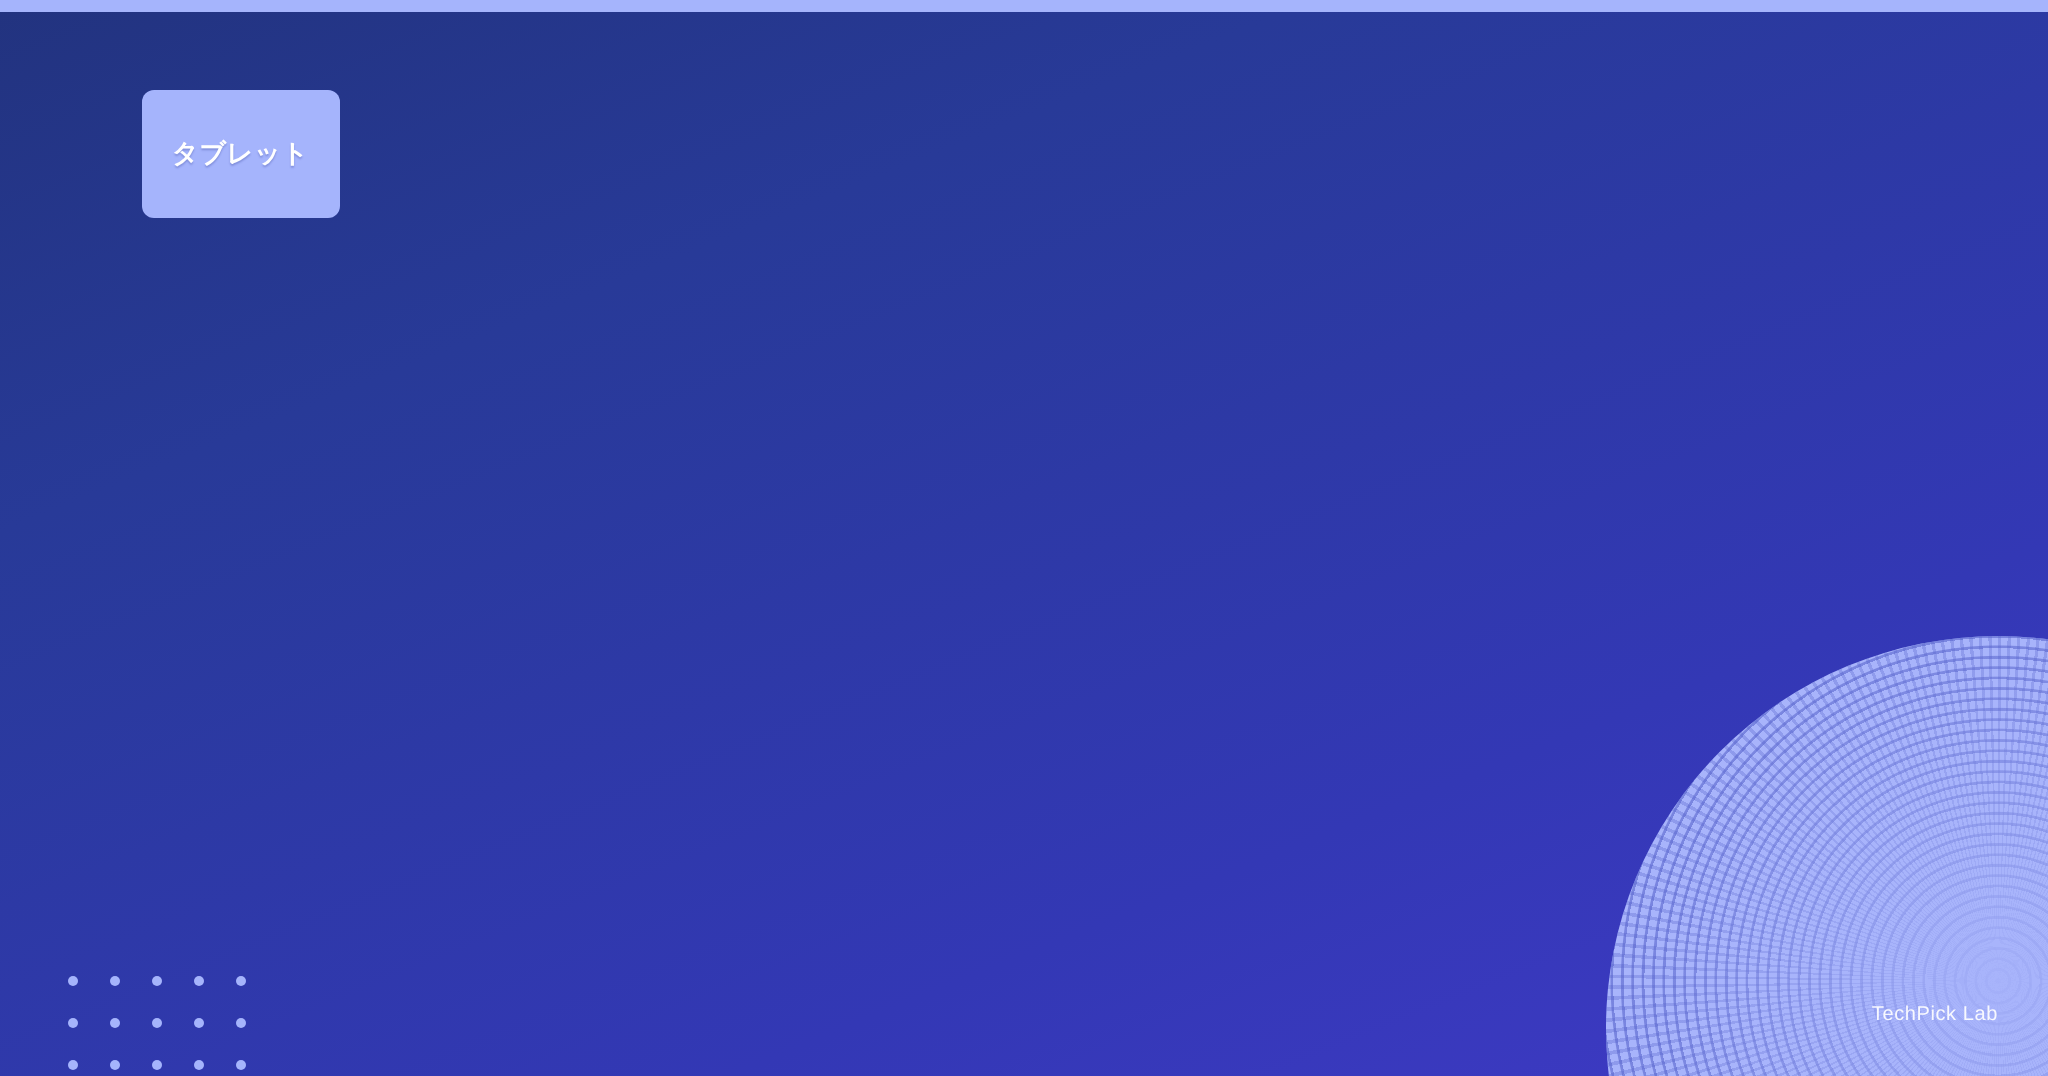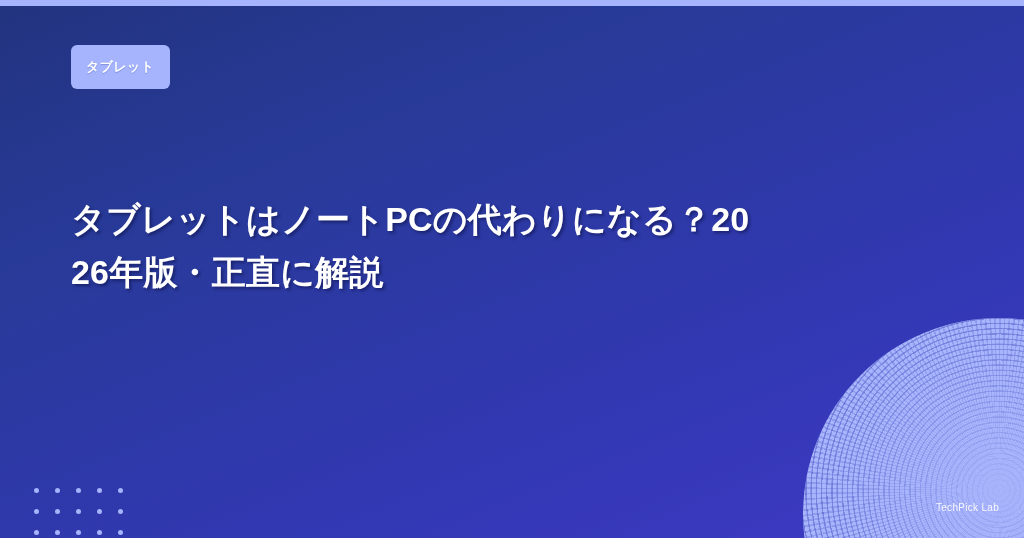--- a/index.html
+++ b/index.html
@@ -81,21 +81,21 @@
     border-radius: 50%;
     background: #a5b4fc;
   }
 
   
   .badge {
     position: absolute;
     left: 71px;
     top: 45px;
     height: 28px;
-    padding: 8px 15px;
+    padding: 18px 15px;
     display: flex;
     align-items: center;
     border-radius: 6px;
     background: #a5b4fc;
     color: #ffffff;
     font-size: 13px;
     font-weight: bold;
     letter-spacing: 0.4px;
     white-space: nowrap;
     text-shadow: 0 1px 1px rgba(40,50,140,0.28);
@@ -153,17 +153,16 @@
     <span></span>
     <span></span>
     <span></span>
     <span></span>
     <span></span>
     <span></span>
   </div>
 
   <div class="badge">タブレット</div>
 
-  <h1 class="headline">タブレットはノートPCの代わりになる？2026年版・正直に解説</h1>
 
   <div class="brand">TechPick Lab</div>
 
 </div>
 
 </body></html>

